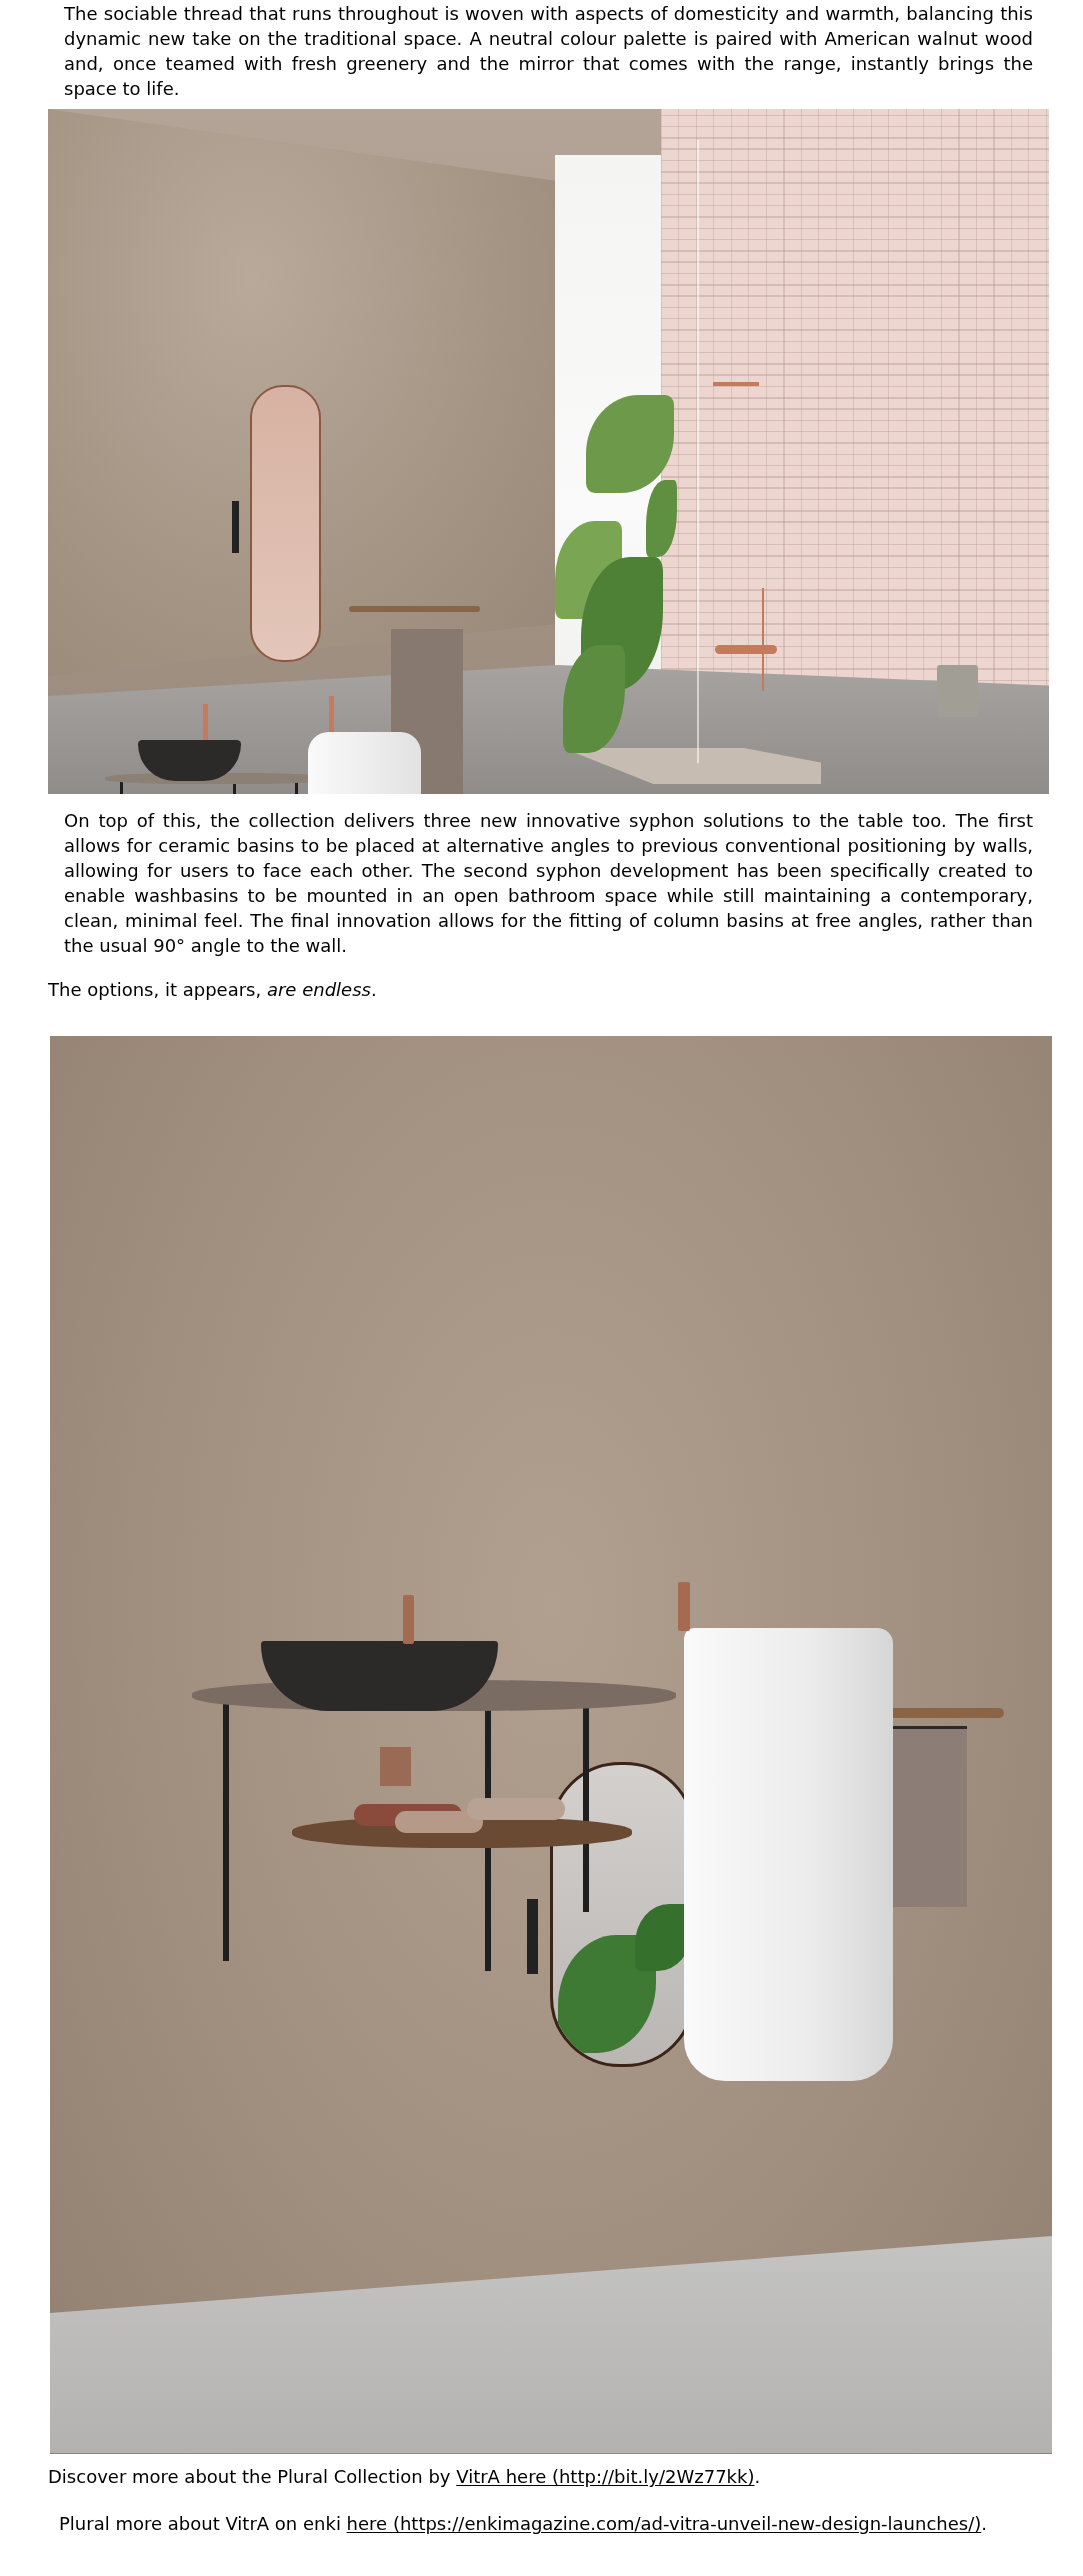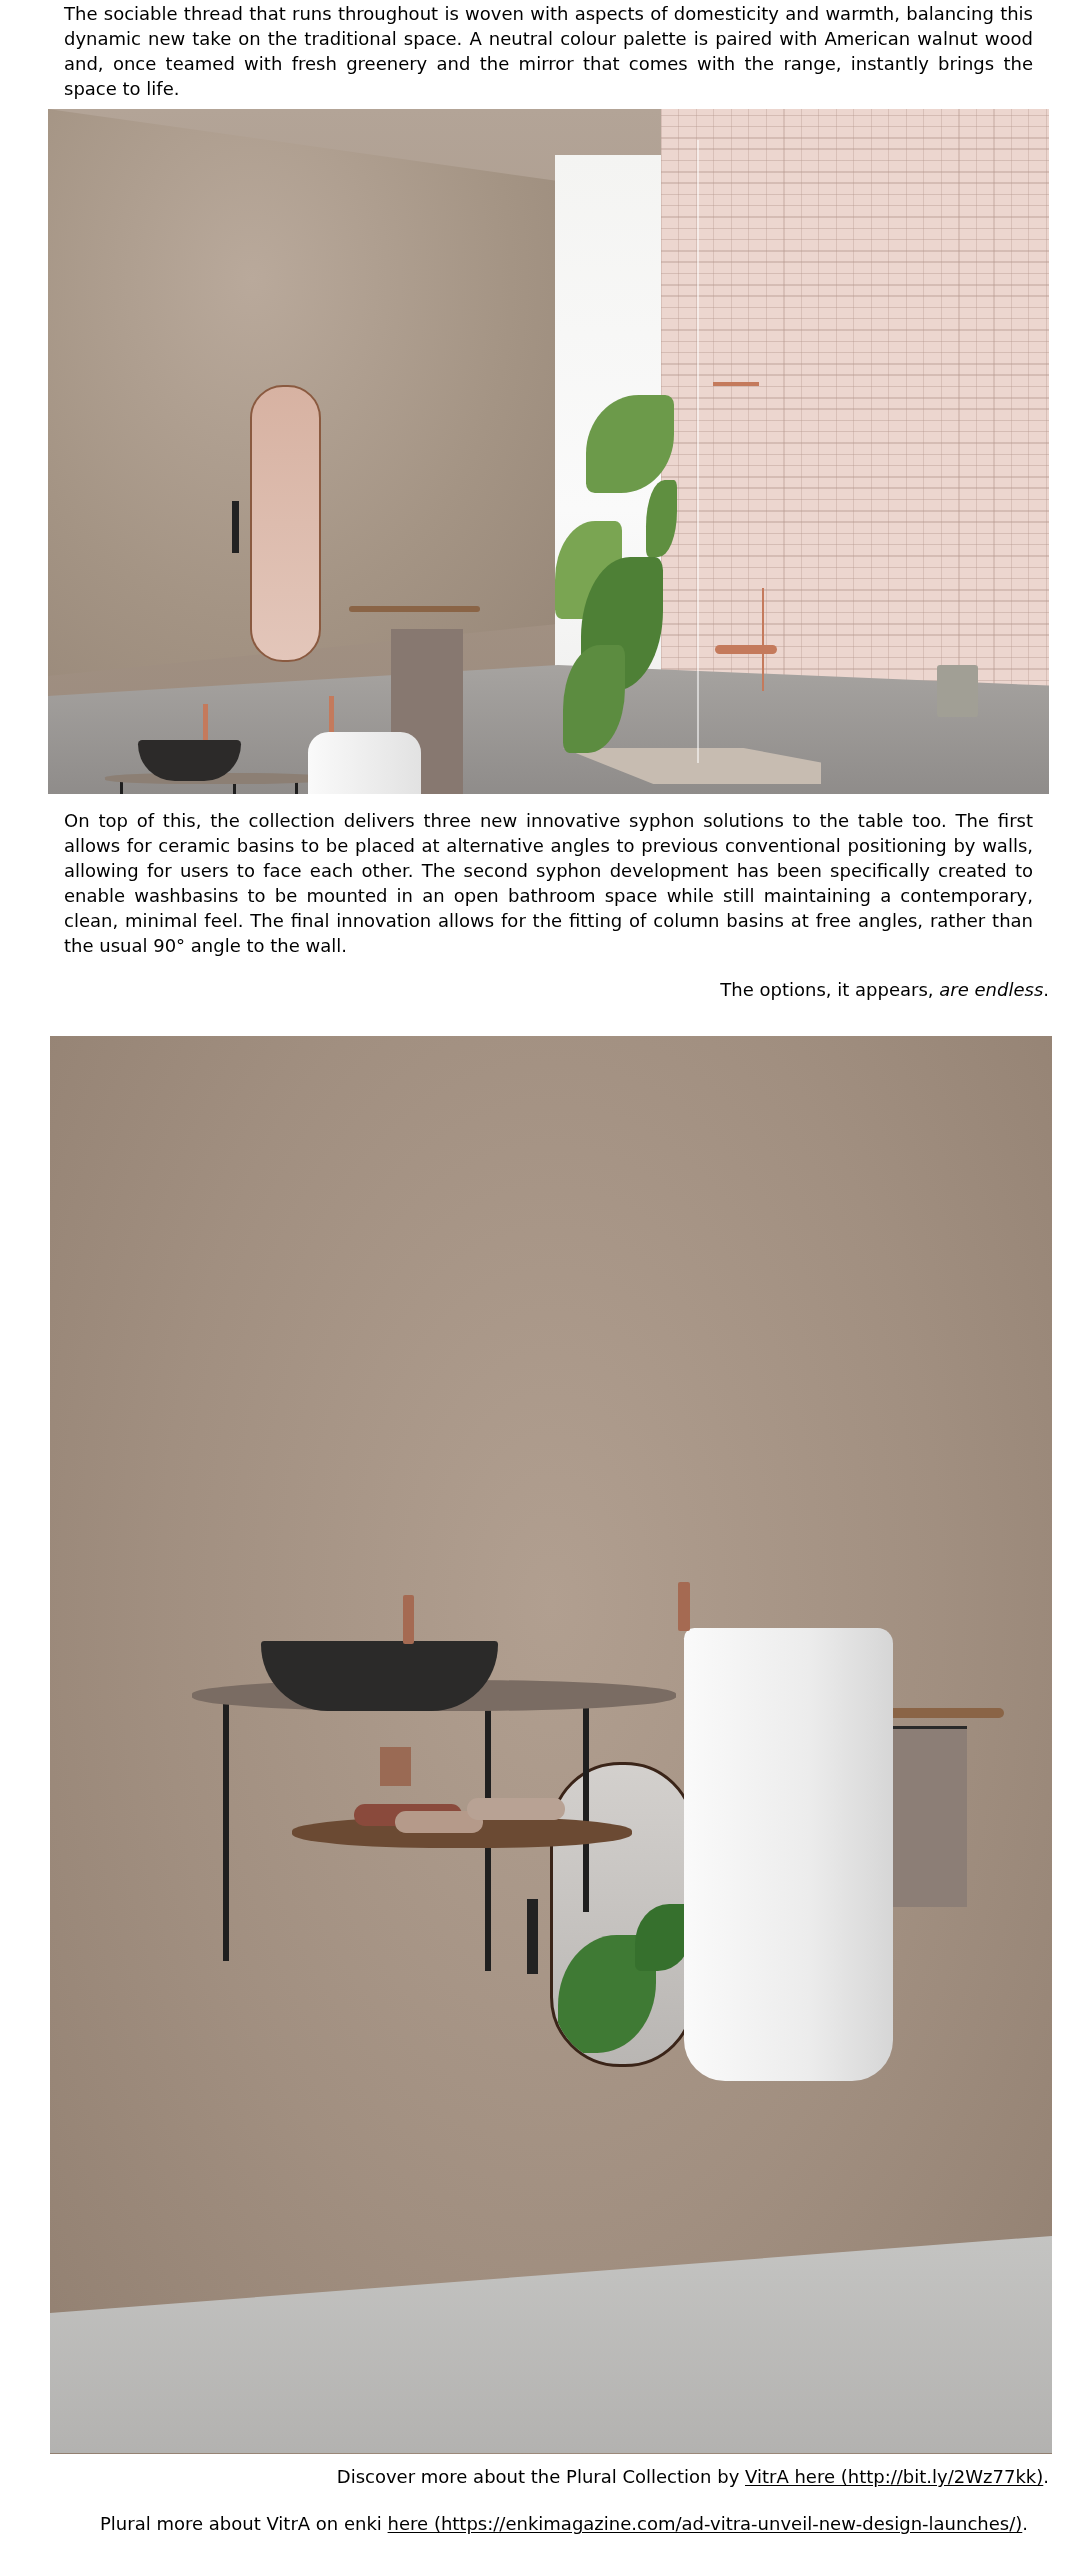--- a/index.html
+++ b/index.html
@@ -1,21 +1,21 @@
 <!DOCTYPE html>
 <html style="font-size:8.2px"><head>
 <meta charset="utf-8">
 <style>
   html, body { margin: 0; padding: 0; background: #ffffff; }
   body { width: 1084px; height: 2618px; position: relative; overflow: hidden;
          font-family: "DejaVu Sans", sans-serif; color: #000; }
   .para { position: absolute; left: 64px; width: 969px; font-size: 18px; line-height: 25px;
           text-align: justify; margin: 0; }
   .center { position: absolute; left: 48px; width: 1001px; font-size: 18px; line-height: 25px;
-            text-align: right; margin: 0; }
+            text-align: left; margin: 0; }
   a.link { color: #000; text-decoration: underline; text-underline-offset: 2.1px; }
   em { font-style: italic; }
 
   .photo { position: absolute; overflow: hidden; }
   
   #photo1 { left: 48px; top: 109px; width: 1001px; height: 685px;
             background: linear-gradient(180deg,#b3a497 0%,#a69586 55%,#9a8a7d 100%); }
   #photo1 .leftwall { position:absolute; left:0; top:0; width:510px; height:567px;
      background: radial-gradient(ellipse at 40% 30%, #b9a99b 0%, #a49484 60%, #978778 100%);
      clip-path: polygon(0 0, 510px 72px, 510px 515px, 0 567px); }

